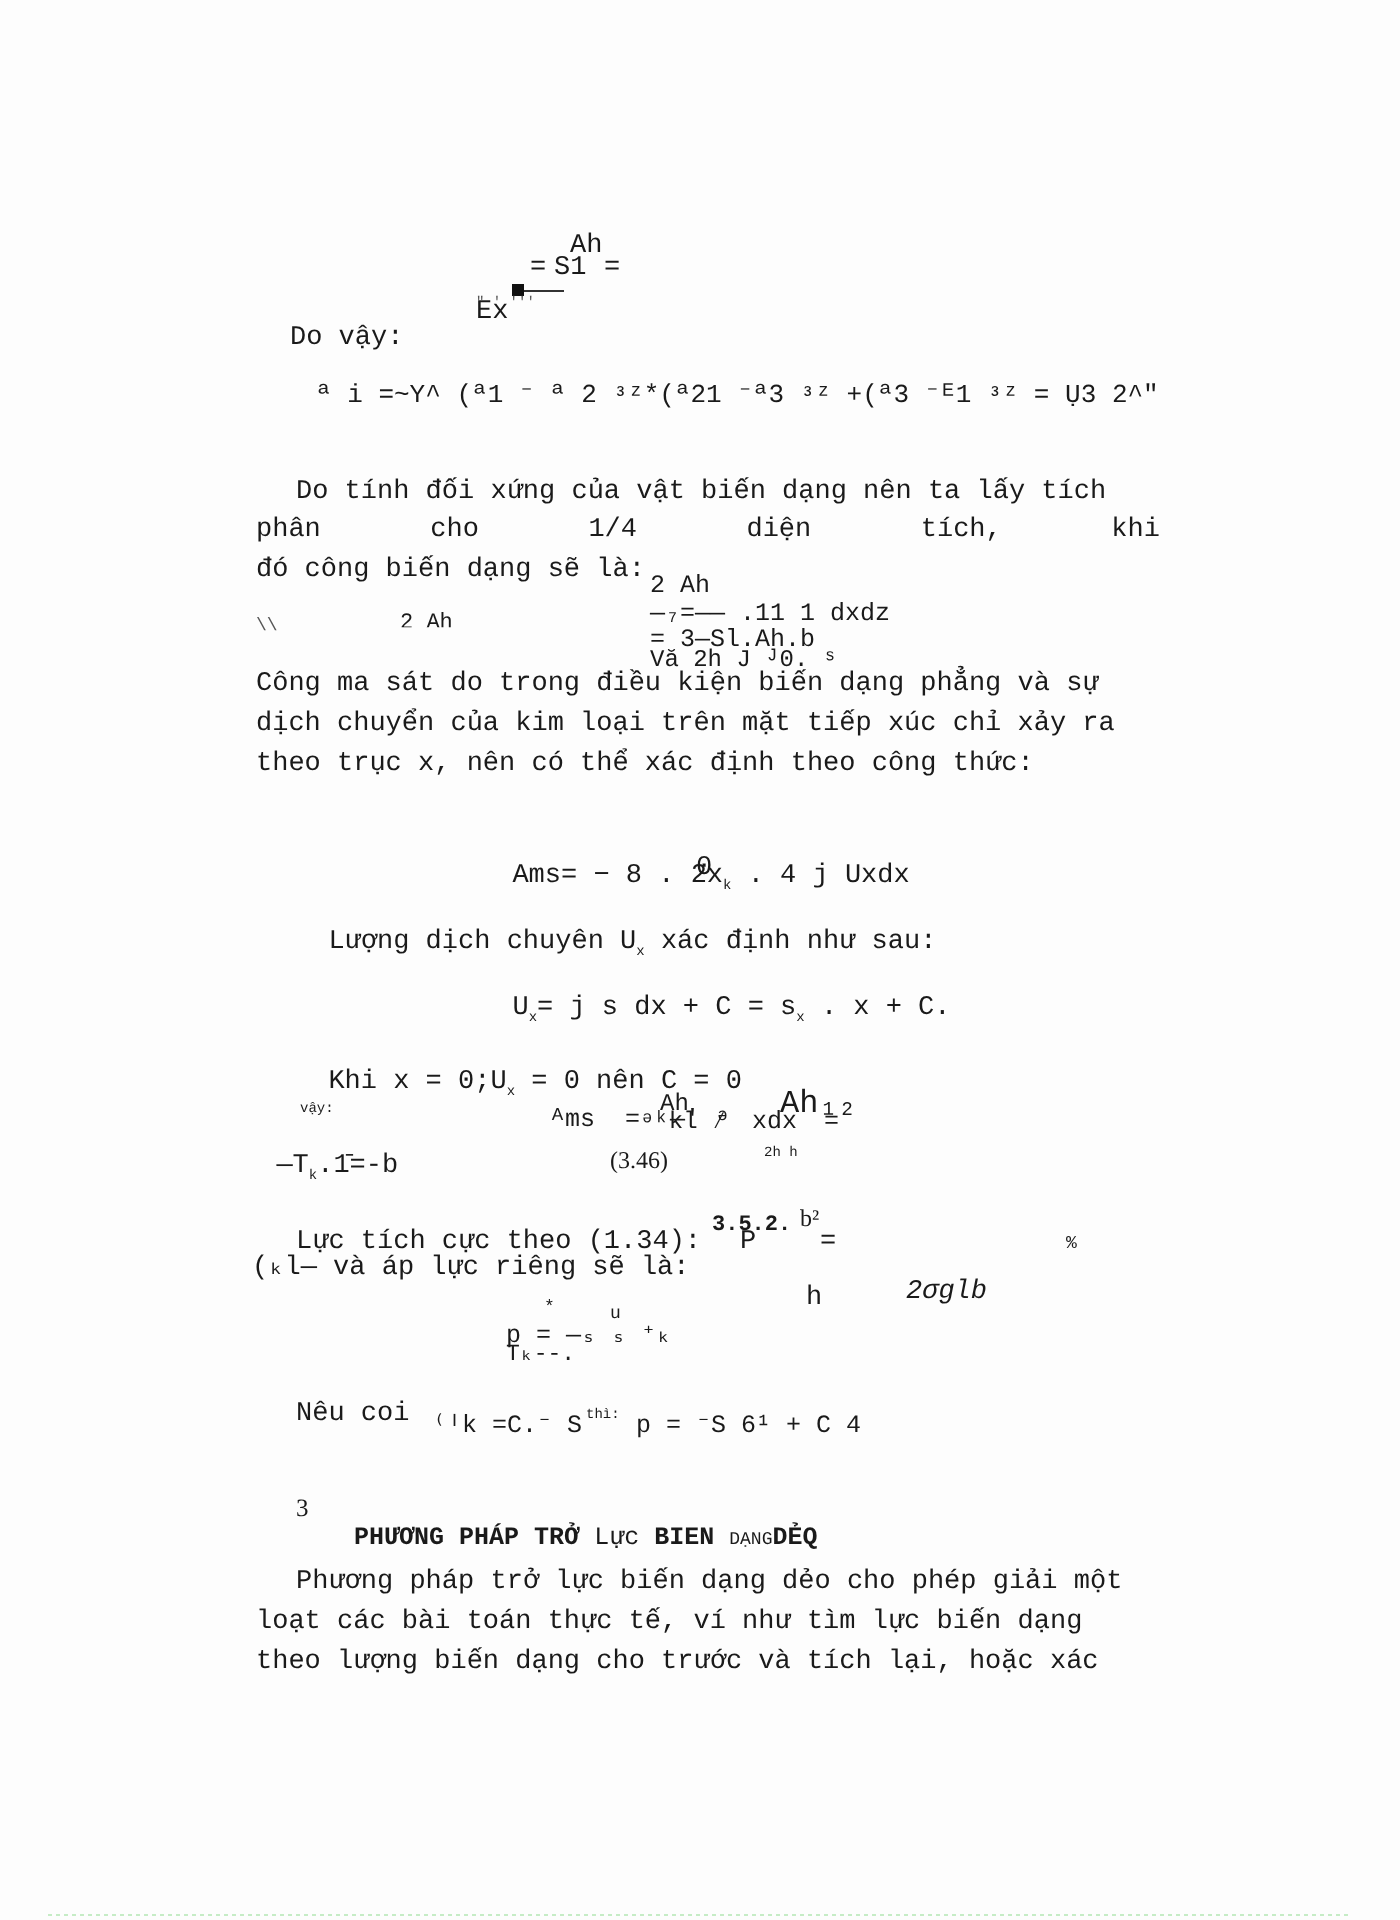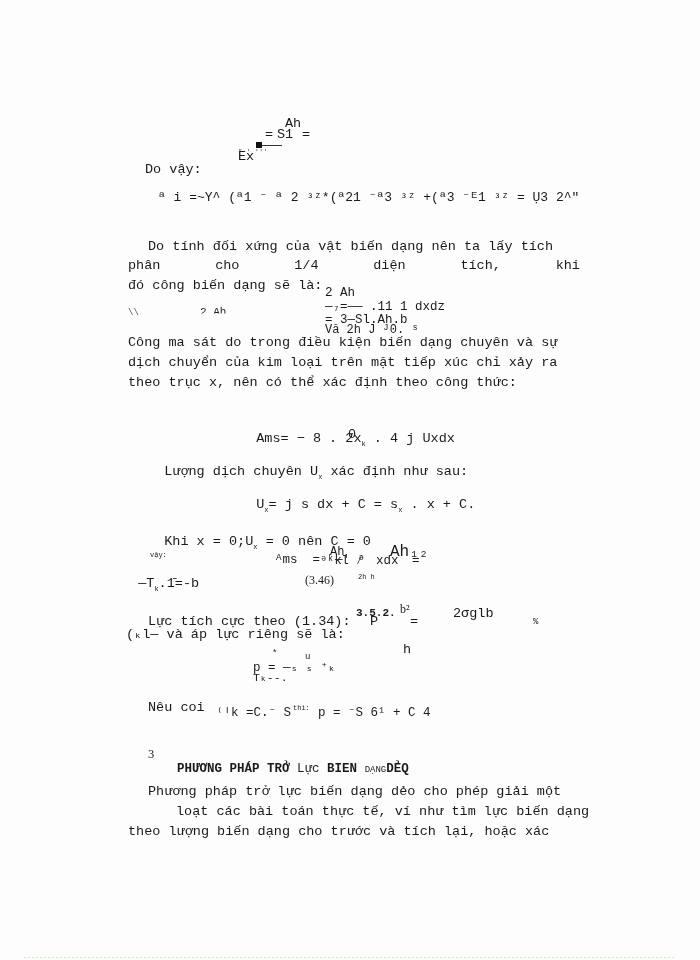--- a/index.html
+++ b/index.html
@@ -45,21 +45,21 @@
 </div>
 <div class="t" style="left:128px;top:278px;">đó công biến dạng sẽ là:</div>
 
 <div class="t sm" style="left:128px;top:308px;color:#555;">\\</div>
 <div class="t" style="left:200px;top:304px;font-size:11px;clip-path:inset(0 0 40% 0);">2 Ah</div>
 <div class="t" style="left:325px;top:285px;font-size:12.5px;">2 Ah</div>
 <div class="t" style="left:325px;top:299px;font-size:12.5px;">—₇=—— .11 1 dxdz</div>
 <div class="t" style="left:325px;top:312px;font-size:12.5px;">= 3—Sl.Ah.b</div>
 <div class="t" style="left:325px;top:322px;font-size:12px;">Vă 2h J ᴶ0. ˢ</div>
 
-<div class="t" style="left:128px;top:335px;">Công ma sát do trong điều kiện biến dạng chuyên và sự</div>
+<div class="t" style="left:128px;top:335px;">Công ma sát do trong điều kiện biến dạng phẳng và sự</div>
 <div class="t" style="left:128px;top:355px;">dịch chuyển của kim loại trên mặt tiếp xúc chỉ xảy ra</div>
 <div class="t" style="left:128px;top:375px;">theo trục x, nên có thể xác định theo công thức:</div>
 
 <div class="t" style="left:240px;top:415px;">
   <span>Ams= − 8 . 2x</span><sub class="xs">k</sub><span> . 4 j Uxdx</span>
 </div>
 <div class="t" style="left:348px;top:427px;">0</div>
 
 <div class="t" style="left:148px;top:448px;">
   <span>Lượng dịch chuyên U</span><sub class="xs">x</sub><span> xác định như sau:</span>
@@ -77,45 +77,45 @@
 <div class="t" style="left:122px;top:560px;">
   <span>—T</span><sub class="xs">k</sub><span>.1̄=-b</span>
 </div>
 <div class="t" style="left:238px;top:552px;font-size:12.5px;margin-left:37px;">ᴬms  =  —′ ᵊ</div>
 <div class="t" style="left:330px;top:544px;font-size:12px;">Ah</div>
 <div class="t" style="left:320px;top:553px;font-size:12px;">ᵊᵏkl ⁄</div>
 <div class="t" style="left:376px;top:553px;font-size:12.5px;">xdx</div>
 <div class="t" style="left:390px;top:544px;font-size:16px;">Ah₁₂</div>
 <div class="t" style="left:412px;top:553px;font-size:12.5px;">=</div>
 <div class="t serif" style="left:305px;top:572px;font-size:12px;">(3.46)</div>
-<div class="t xs" style="left:358px;top:573px;">2h h</div>
+<div class="t xs" style="left:382px;top:573px;">2h h</div>
 
 <div class="t serif bold" style="left:356px;top:605px;font-size:11px;">3.5.2.</div>
 <div class="t serif" style="left:400px;top:601px;font-size:12px;">b²</div>
 
 <div class="t" style="left:148px;top:614px;">Lực tích cực theo (1.34):</div>
 <div class="t" style="left:370px;top:614px;">P</div>
 <div class="t" style="left:410px;top:614px;">=</div>
-<div class="t" style="left:453px;top:606px;">2σglb</div>
+<div class="t" style="left:453px;top:639px;font-style:italic;">2σglb</div>
 <div class="t sm" style="left:533px;top:617px;">%</div>
 <div class="t" style="left:126px;top:627px;">(ₖl— và áp lực riêng sẽ là:</div>
 <div class="t" style="left:403px;top:642px;">h</div>
 
 <div class="t sm" style="left:272px;top:649px;">*</div>
 <div class="t sm" style="left:305px;top:652px;">u</div>
 <div class="t" style="left:253px;top:660px;font-size:12.5px;">p = —ₛ ₛ ⁺ₖ</div>
 <div class="t" style="left:253px;top:670px;font-size:11.5px;">Tₖ--.</div>
 
 <div class="t" style="left:148px;top:700px;">Nêu coi</div>
 <div class="t" style="left:216px;top:705px;font-size:12.5px;">⁽ᴵk =C.⁻ S</div>
 <div class="t xs" style="left:293px;top:704px;">thì:</div>
 <div class="t" style="left:318px;top:705px;font-size:12.5px;">p = ⁻S 6¹ + C 4</div>
 
 <div class="t serif" style="left:148px;top:746px;font-size:12.5px;">3</div>
 <div class="t serif bold" style="left:162px;top:745px;font-size:12.5px;">
   <span>PHƯƠNG PHÁP TRỞ</span> <span style="font-weight:normal;">Lực</span> <span>BIEN</span> <span style="font-size:9px;font-weight:normal;">DẠNG</span><span>DẺQ</span>
 </div>
 
 <div class="t" style="left:148px;top:784px;">Phương pháp trở lực biến dạng dẻo cho phép giải một</div>
-<div class="t" style="left:128px;top:804px;margin-left:48px;">loạt các bài toán thực tế, ví như tìm lực biến dạng</div>
+<div class="t" style="left:128px;top:804px;">loạt các bài toán thực tế, ví như tìm lực biến dạng</div>
 <div class="t" style="left:128px;top:824px;">theo lượng biến dạng cho trước và tích lại, hoặc xác</div>
 
 <div class="dotline"></div>
 
 </body></html>

